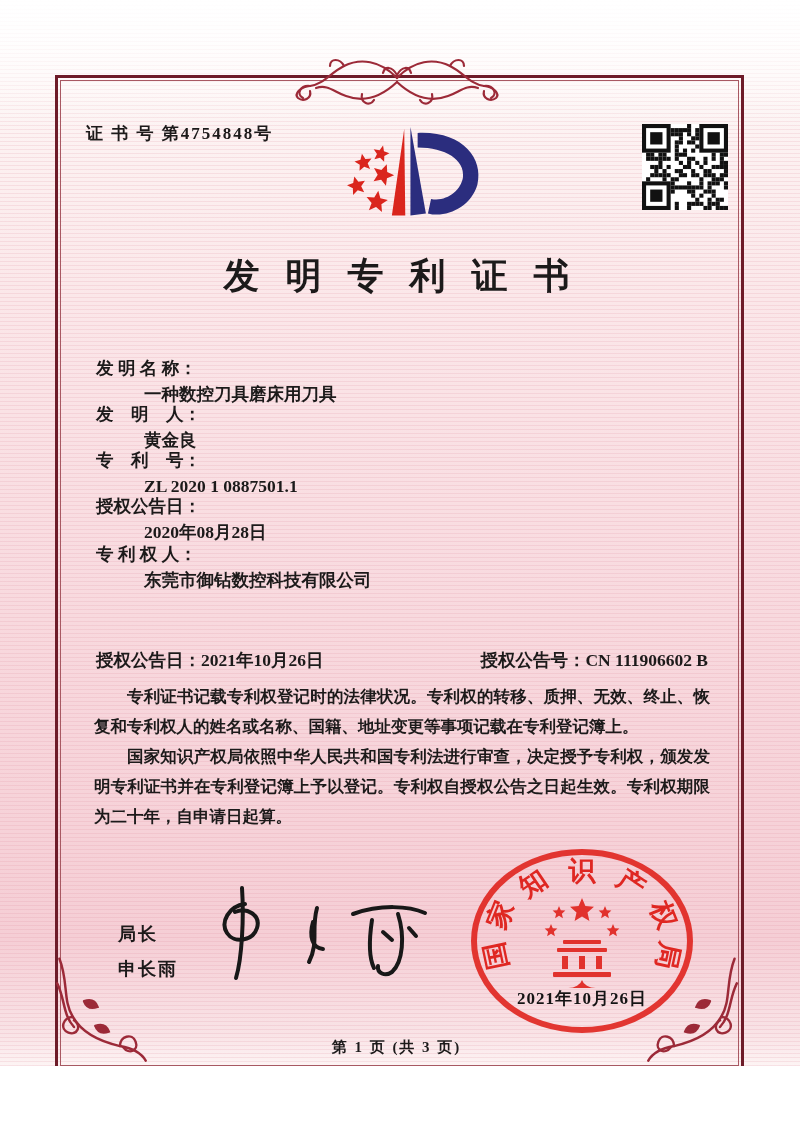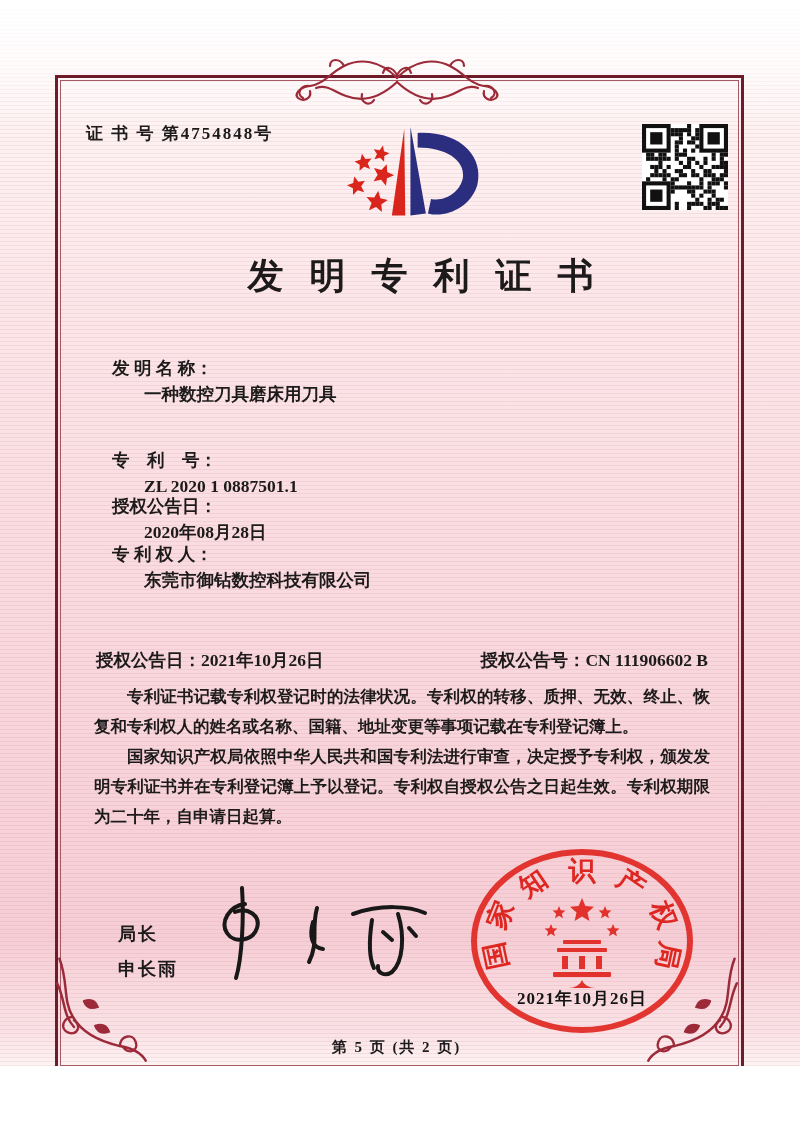--- a/index.html
+++ b/index.html
@@ -12,23 +12,23 @@
   }
   .top-fade{position:absolute;left:0;top:0;width:800px;height:130px;
     background:linear-gradient(180deg,rgba(255,255,255,.95) 0%,rgba(255,255,255,.55) 55%,rgba(255,255,255,0) 100%);}
   .frame{position:absolute;left:55px;top:75px;width:683px;height:990px;border:3px solid #6e1c29;}
   .frame-inner{position:absolute;left:2px;top:2px;right:2px;bottom:2px;border:1px solid #a85862;}
   .ornament{position:absolute;pointer-events:none;}
   .cert-no{position:absolute;left:86px;top:122px;font-size:17px;font-weight:700;letter-spacing:2px;white-space:pre;}
   .logo{position:absolute;left:338px;top:100px;width:150px;height:134px;}
   .qr{position:absolute;left:642px;top:124px;width:86px;height:86px;background:#fff;}
   .title{position:absolute;left:55px;width:683px;top:252px;text-align:center;
-    font-size:36px;font-weight:700;letter-spacing:26px;text-indent:26px;white-space:nowrap;padding-left:24px;}
+    font-size:36px;font-weight:700;letter-spacing:26px;text-indent:26px;white-space:nowrap;}
   .field-row{position:absolute;left:96px;width:612px;font-size:17.5px;font-weight:700;line-height:26px;}
-  .field-label{display:inline-block;width:118px;white-space:pre;vertical-align:top;margin-left:16px;}
+  .field-label{display:inline-block;width:118px;white-space:pre;vertical-align:top;}
   .field-value{display:inline-block;width:470px;vertical-align:top;margin-left:48px;}
   .grant-row{position:absolute;left:96px;top:648px;width:612px;font-size:17.5px;font-weight:700;display:flex;justify-content:space-between;gap:36px;}
   .grant-pair{white-space:pre;}
   .paragraphs{position:absolute;left:94px;top:682px;width:616px;font-size:16.5px;font-weight:600;line-height:1.82;text-align:justify;}
   .paragraphs p{margin:0;text-indent:2em;}
   .sig-title{position:absolute;left:118px;top:922px;font-size:18px;font-weight:700;letter-spacing:2px;}
   .sig-name{position:absolute;left:118px;top:957px;font-size:18px;font-weight:700;letter-spacing:2px;}
   .signature-svg{position:absolute;left:185px;top:878px;width:260px;height:115px;}
   .seal{position:absolute;left:468px;top:846px;width:228px;height:192px;}
   .seal svg.ring{position:absolute;left:0;top:0;}
@@ -249,20 +249,23 @@
       <rect x="72" y="80" width="4" height="4" fill="#111"></rect>
       <rect x="76" y="80" width="4" height="4" fill="#111"></rect>
       <rect x="80" y="80" width="4" height="4" fill="#111"></rect>
     </svg>
 
   <div class="title">发明专利证书</div>
 
   <div class="field-row" style="top:355px">
     <span class="field-label">发 明 名 称：</span><span class="field-value">一种数控刀具磨床用刀具</span>
   </div>
+  <div class="field-row" style="top:401px">
+    <span class="field-label">发　明　人：</span><span class="field-value">黄金良</span>
+  </div>
   <div class="field-row" style="top:447px">
     <span class="field-label">专　利　号：</span><span class="field-value">ZL 2020 1 0887501.1</span>
   </div>
   <div class="field-row" style="top:493px">
     <span class="field-label">授权公告日：</span><span class="field-value">2020年08月28日</span>
   </div>
   <div class="field-row" style="top:541px">
     <span class="field-label">专 利 权 人：</span><span class="field-value">东莞市御钻数控科技有限公司</span>
   </div>
   <div class="grant-row">
@@ -314,15 +317,15 @@
         <span class="seal-char" style="transform: translate(-50%, -50%) translate(-81.5922px, -26.2225px) rotate(-68deg);">家</span>
         <span class="seal-char" style="transform: translate(-50%, -50%) translate(-49.209px, -58.0326px) rotate(-34deg);">知</span>
         <span class="seal-char" style="transform: translate(-50%, -50%) translate(0px, -70px) rotate(0deg);">识</span>
         <span class="seal-char" style="transform: translate(-50%, -50%) translate(49.209px, -58.0326px) rotate(34deg);">产</span>
         <span class="seal-char" style="transform: translate(-50%, -50%) translate(81.5922px, -26.2225px) rotate(68deg);">权</span>
         <span class="seal-char" style="transform: translate(-50%, -50%) translate(86.077px, 14.5538px) rotate(102deg);">局</span>
       </div>
     <div class="seal-date">2021年10月26日</div>
   </div>
 
-  <div class="page-info">第 5 页 (共 2 页)</div>
+  <div class="page-info">第 1 页 (共 3 页)</div>
   <div class="back-note">其他事项参见背面</div>
 </div>
 
 </body></html>

